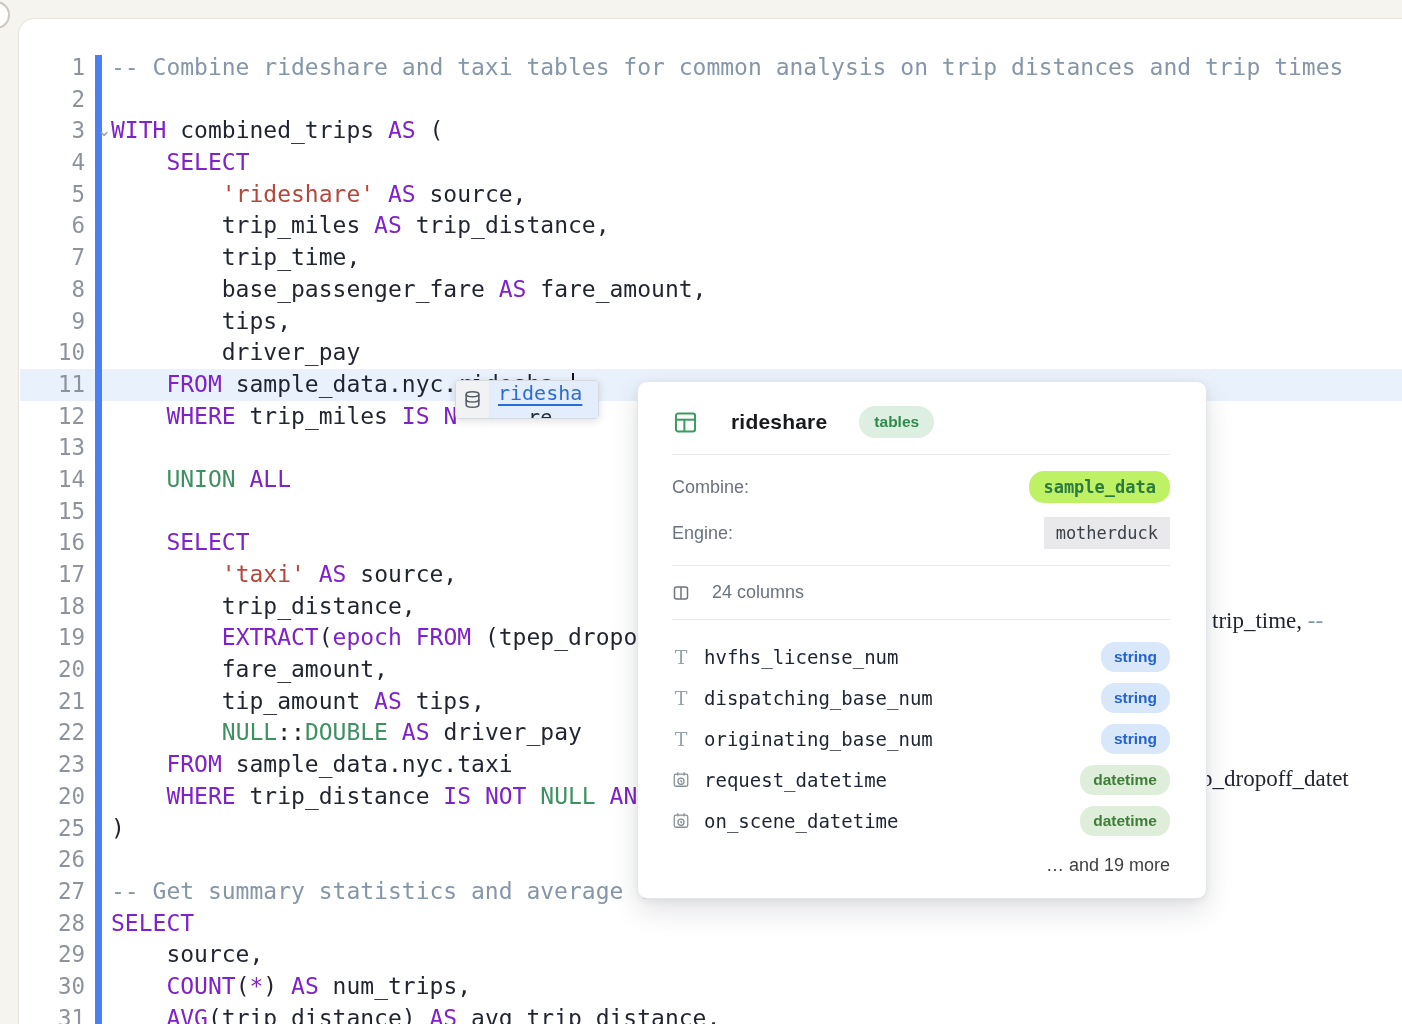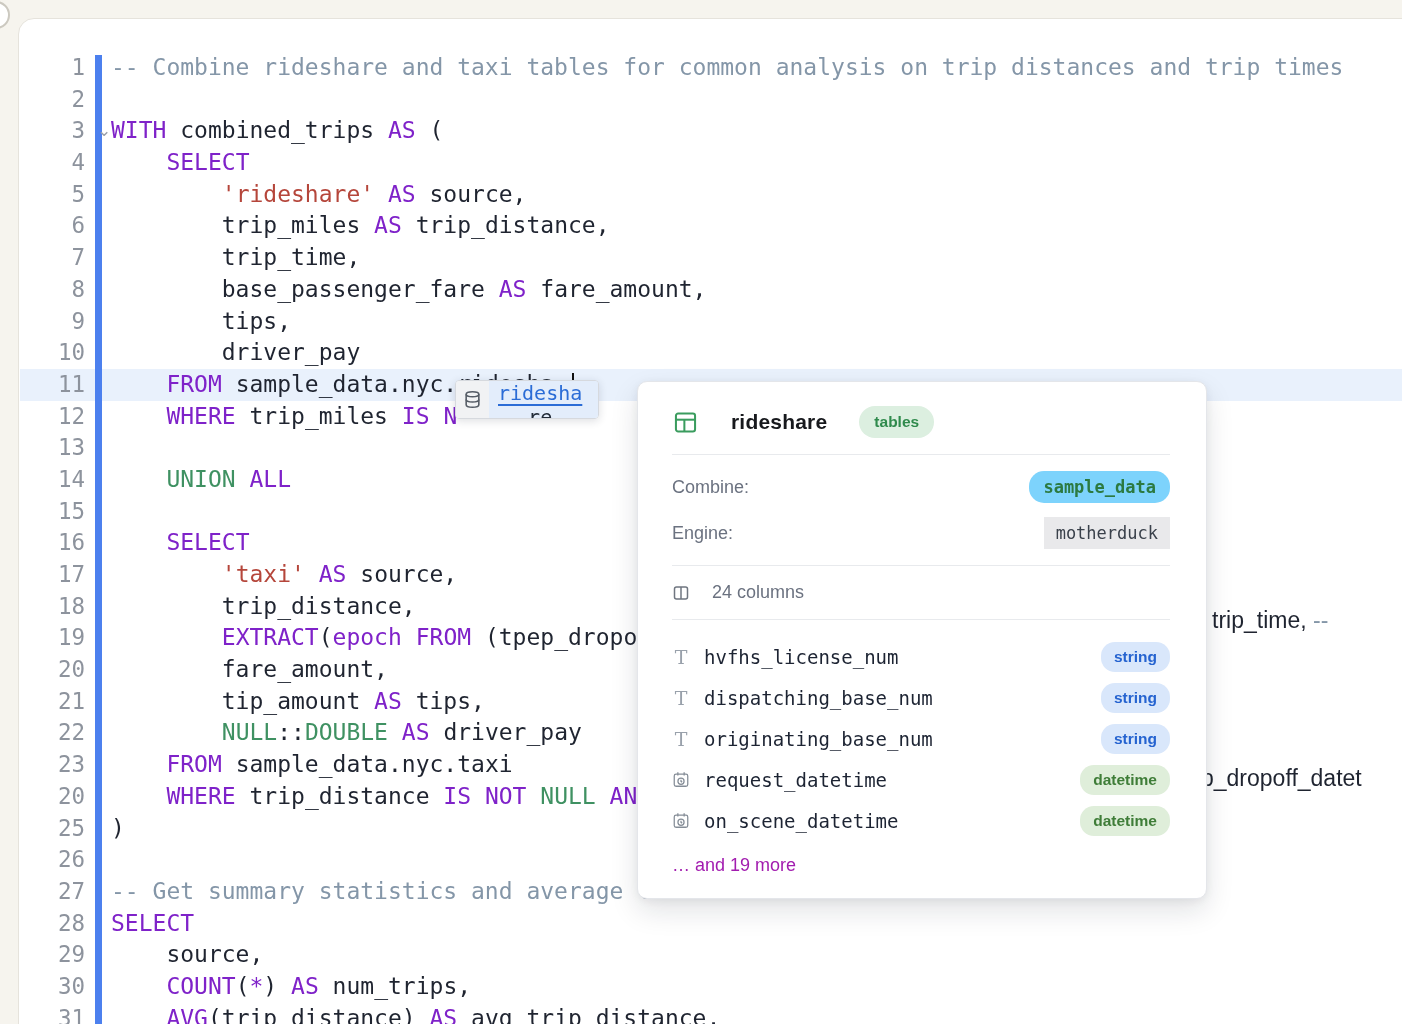--- a/index.html
+++ b/index.html
@@ -41,21 +41,21 @@
     font-family:"DejaVu Sans Mono", monospace;font-size:23px;line-height:31.7px;
     white-space:pre;color:#1f2430;
   }
   .code .line{height:31.7px;}
   .tok-k{color:#7f22c9;}
   .tok-g{color:#3f9162;}
   .tok-s{color:#b5463b;}
   .tok-c{color:#8496a8;}
   .tok-d{color:#1f2430;}
   .fragment{
-    position:absolute;z-index:2;font-family:Liberation Sans, sans-serif;
+    position:absolute;z-index:2;font-family:Liberation Serif, serif;
     font-size:23px;line-height:31.7px;white-space:pre;
   }
   .cursor{
     position:absolute;left:553px;top:354px;width:2px;height:25px;background:#111;z-index:3;
   }
   
   .autocomplete{
     position:absolute;left:455px;top:380px;height:37px;z-index:5;
     display:flex;align-items:stretch;border:1px solid #d6d9de;border-radius:4px;
     overflow:hidden;box-shadow:0 2px 8px rgba(20,30,50,.14);
@@ -77,33 +77,33 @@
     box-shadow:0 12px 28px rgba(15,23,42,.12),0 2px 8px rgba(15,23,42,.06);
     color:#17191d;
   }
   .popup hr{border:none;border-top:1px solid #e8eaed;margin:16px 0;}
   .pu-title-row{display:flex;align-items:center;gap:32px;}
   .pu-title{font-size:21px;font-weight:bold;letter-spacing:.2px;}
   .pill{display:inline-block;border-radius:16px;font-weight:bold;}
   .pill-table{background:#dcefe0;color:#2f8a4c;font-size:15.5px;padding:7px 15px;}
   .pu-row{display:flex;justify-content:space-between;align-items:center;margin:14px 0;}
   .pu-label{font-size:18px;color:#6b7280;}
-  .pill-green-mono{background:#7dd3fc;color:#2c7a41;font-family:"DejaVu Sans Mono",monospace;
+  .pill-green-mono{background:#bef264;color:#2c7a41;font-family:"DejaVu Sans Mono",monospace;
     font-size:17px;font-weight:bold;padding:6px 14px;border-radius:15px;}
   .pill-gray-mono{background:#e9e9eb;color:#3a414b;font-family:"DejaVu Sans Mono",monospace;
     font-size:17px;font-weight:normal;padding:6px 12px;border-radius:0;}
   .pu-colsummary{display:flex;align-items:center;gap:22px;font-size:18px;color:#6b7280;}
   .pu-col-row{display:flex;justify-content:space-between;align-items:center;height:41px;}
   .pu-col-left{display:flex;align-items:center;gap:14px;}
   .pu-col-name{font-family:"DejaVu Sans Mono",monospace;font-size:19px;color:#1d2433;}
   .t-icon{width:18px;text-align:center;font-family:"DejaVu Serif",serif;font-size:19px;color:#99a1ab;}
   .pill-type{font-size:15.5px;padding:6px 13px;border-radius:14px;}
   .pill-string{background:#d9e7fb;color:#2563d0;text-align:center;}
   .pill-datetime{background:#dfeeda;color:#3f7d38;}
-  .pu-more{text-align:left;color:#a21caf;font-size:18px;margin-top:14px;}
+  .pu-more{text-align:right;color:#404040;font-size:18px;margin-top:14px;}
   .icon-flex{display:flex;align-items:center;justify-content:center;}
 </style>
 </head>
 <body>
 
 <div class="circle-btn"></div>
 
 <div class="panel">
   <div class="active-line"></div>
   <div class="blue-bar"></div>

